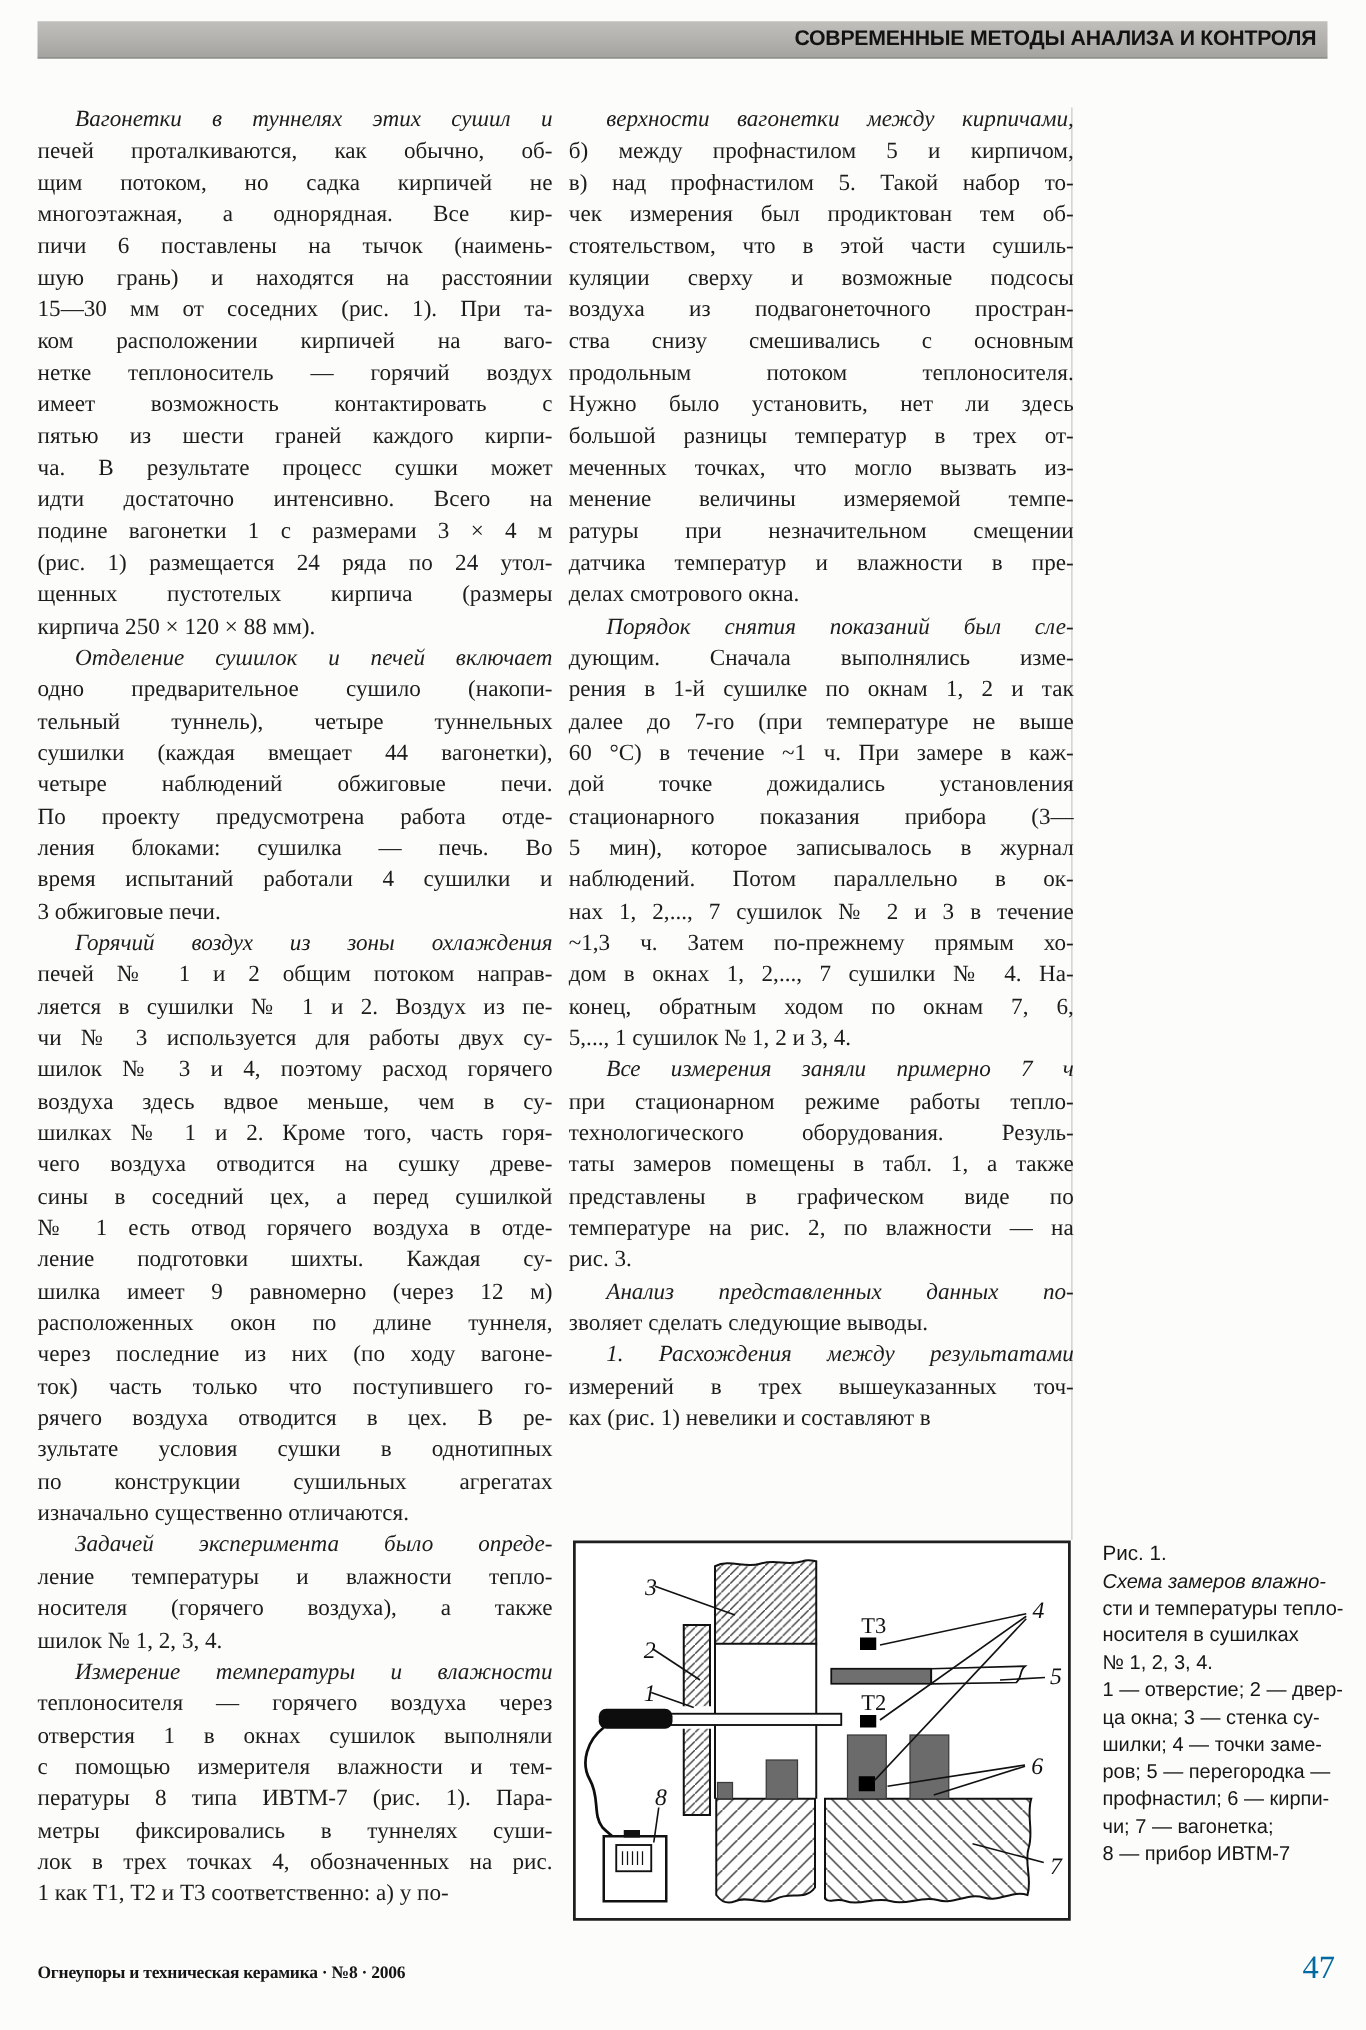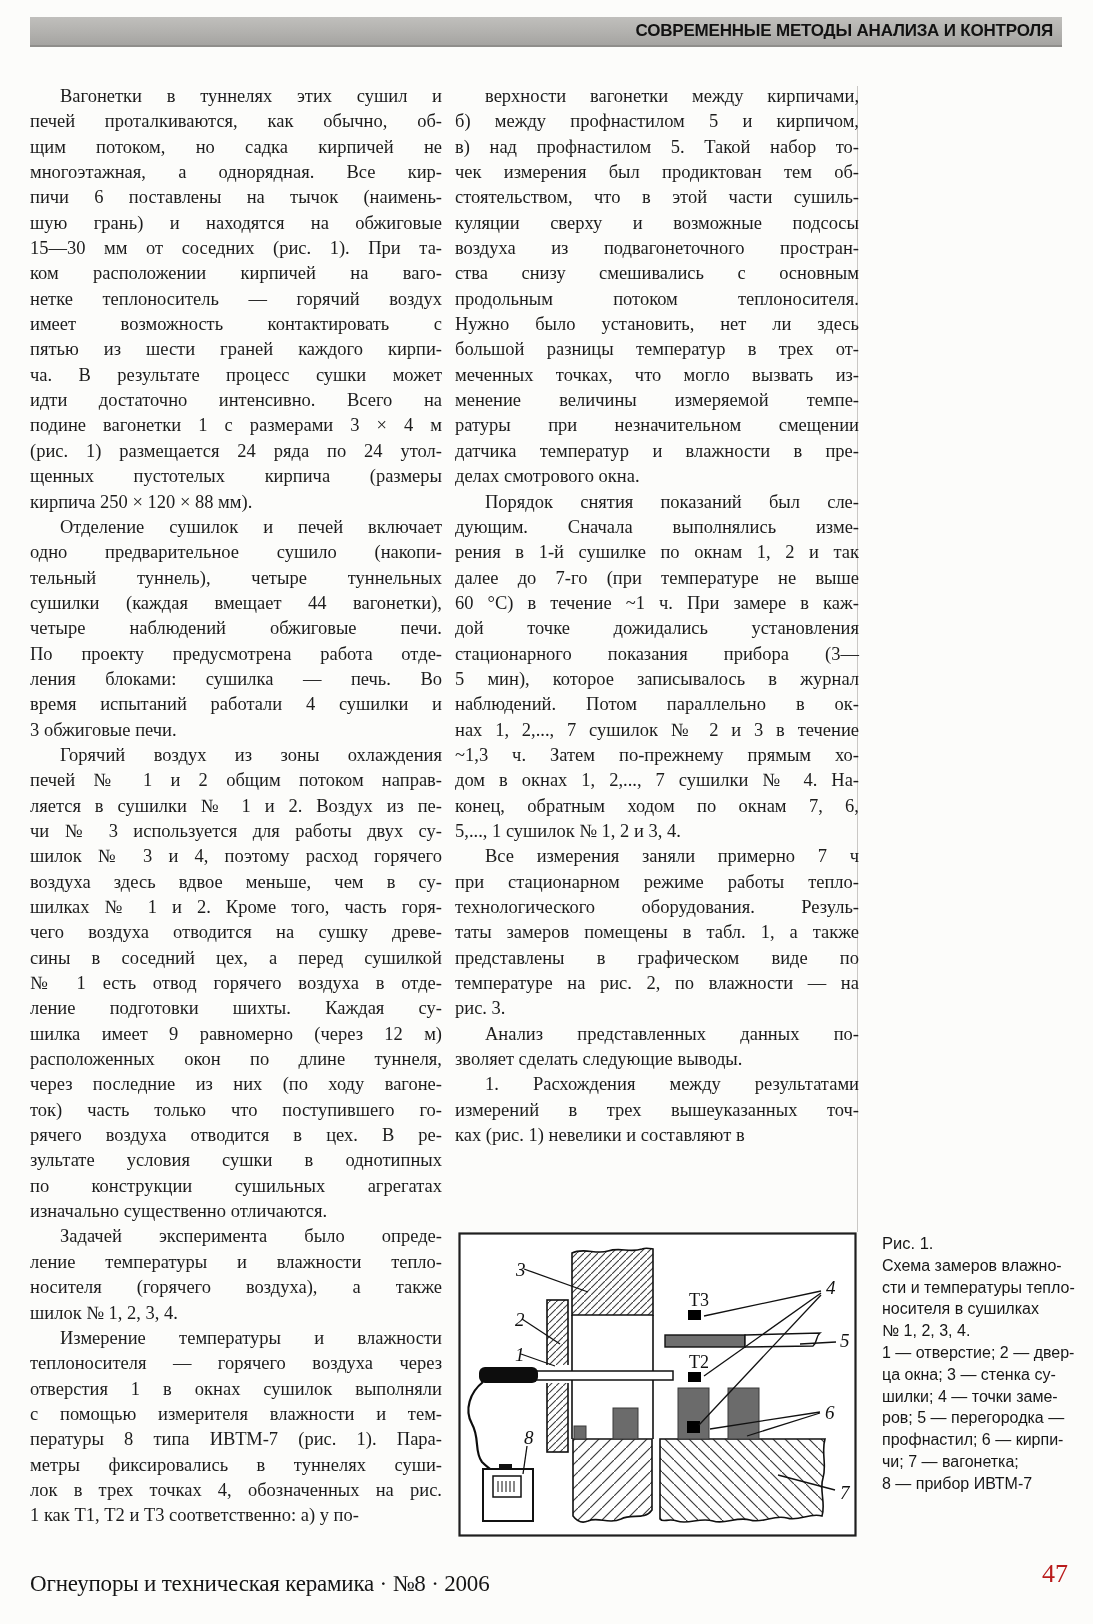--- a/index.html
+++ b/index.html
@@ -21,62 +21,62 @@
   }
   
   .vrule { position:absolute; left:857px; top:86px; width:1px; height:1146px;
            background:#b9b7b3; opacity:.75; }
   
   .col { position:absolute; top:84px; font-size:18.5px; line-height:25.35px; }
   .col-left  { left:30px;  width:412px; }
   .col-right { left:455px; width:404px; }
   .para { margin:0; }
   .line { text-align:justify; text-align-last:justify; }
-  .line.first { padding-left:30px; }
+  .line.first { padding-left:30px;font-style:italic; }
   .line.last  { text-align-last:left; }
   
   .figure-wrap { position:absolute; left:458px; top:1232px; width:399px; height:305px; }
   
   .caption-block {
     position:absolute; left:882px; top:1233px; width:208px;
     font-family:"Liberation Sans", sans-serif; font-size:16px; line-height:21.8px;
     color:#161616;
   }
   .caption-title { font-weight:400; font-size:16.5px; }
   .caption-block .line { text-align:left; text-align-last:left; }
   .caption-block .line.first { padding-left:0; }
   
   .footer-journal {
     position:absolute; left:30px; top:1571px;
-    font-weight:400; font-size:23px; letter-spacing:-0.2px; color:#151515;
+    font-weight:700; font-size:14px; letter-spacing:-0.2px; color:#151515;
   }
   .page-number {
     position:absolute; right:25px; top:1559px;
-    font-size:26px; color:#b91c1c;
+    font-size:26px; color:#0369a1;
   }
 </style>
 </head>
 <body>
 
 <div class="page">
 
   <div class="banner">
     <div class="banner-text">СОВРЕМЕННЫЕ МЕТОДЫ АНАЛИЗА И КОНТРОЛЯ</div>
   </div>
 
   <div class="vrule"></div>
 
   <div class="col col-left">
       <div class="para">
         <div class="line first">Вагонетки в туннелях этих сушил и</div>
         <div class="line">печей проталкиваются, как обычно, об-</div>
         <div class="line">щим потоком, но садка кирпичей не</div>
         <div class="line">многоэтажная, а однорядная. Все кир-</div>
         <div class="line">пичи 6 поставлены на тычок (наимень-</div>
-        <div class="line">шую грань) и находятся на обжиговые</div>
+        <div class="line">шую грань) и находятся на расстоянии</div>
         <div class="line">15—30 мм от соседних (рис. 1). При та-</div>
         <div class="line">ком расположении кирпичей на ваго-</div>
         <div class="line">нетке теплоноситель — горячий воздух</div>
         <div class="line">имеет возможность контактировать с</div>
         <div class="line">пятью из шести граней каждого кирпи-</div>
         <div class="line">ча. В результате процесс сушки может</div>
         <div class="line">идти достаточно интенсивно. Всего на</div>
         <div class="line">подине вагонетки 1 с размерами 3 × 4 м</div>
         <div class="line">(рис. 1) размещается 24 ряда по 24 утол-</div>
         <div class="line">щенных пустотелых кирпича (размеры</div>

